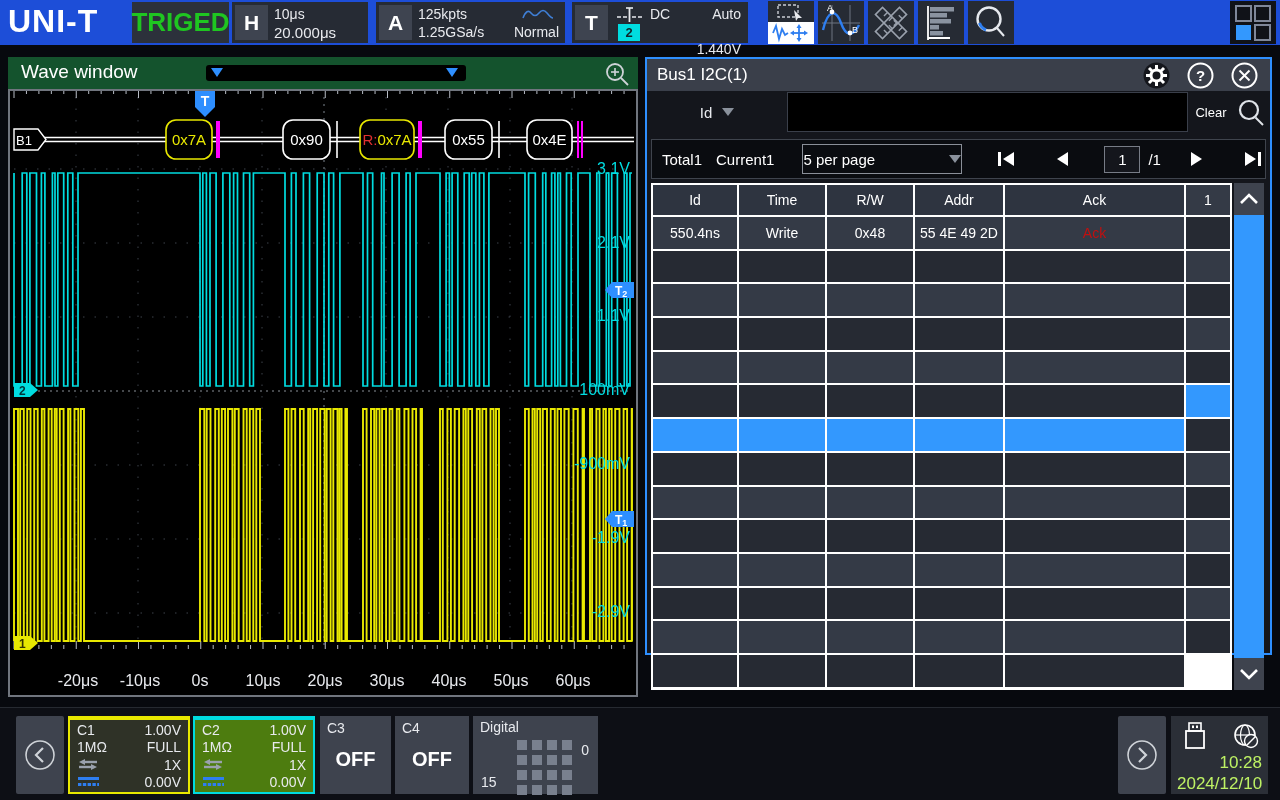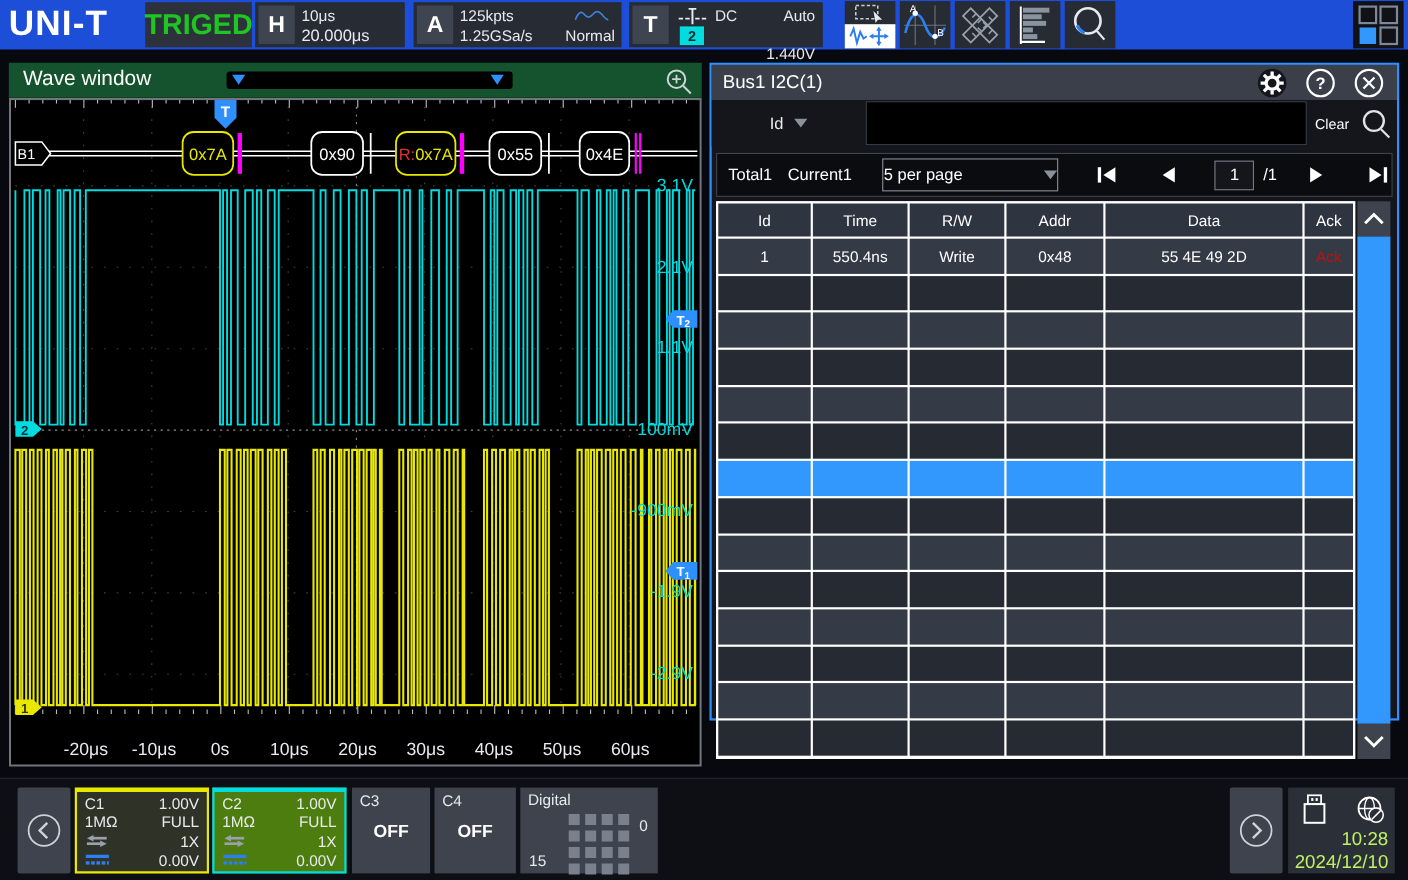--- a/index.html
+++ b/index.html
@@ -60,21 +60,21 @@
   .sbtn{height:32px;background:#3e434e;display:flex;align-items:center;justify-content:center;}
   .sthumb{flex:1;background:#3398fe;}
   
   .bottombar{position:absolute;left:0;top:707px;width:1280px;height:93px;background:#0d0f15;border-top:1px solid #262a31;}
   .navbtn{position:absolute;top:8px;width:48px;height:78px;background:#3e434e;border-radius:2px;
         display:flex;align-items:center;justify-content:center;}
   .chblock{position:absolute;top:8px;width:122px;height:78px;box-sizing:border-box;padding:2px 7px;
         display:flex;flex-direction:column;justify-content:space-between;font-size:14px;}
   .chrow{display:flex;justify-content:space-between;align-items:center;line-height:16px;}
   .offblock{position:absolute;top:8px;height:78px;background:#3e434e;font-size:14px;box-sizing:border-box;padding:4px 7px;}
-  .offtxt{font-size:16px;font-weight:700;color:#fff;text-align:center;margin-top:12px;}
+  .offtxt{font-size:20px;font-weight:700;color:#fff;text-align:center;margin-top:12px;}
   .digital{position:absolute;left:473px;top:8px;width:125px;height:78px;background:#3e434e;
         box-sizing:border-box;padding:3px 7px;font-size:14px;}
   .dgrid{position:absolute;left:44px;top:24px;display:grid;grid-template-columns:repeat(4,10px);
         grid-auto-rows:10px;gap:5px;}
   .sq{background:#79808e;}
   .statusblk{position:absolute;left:1171px;top:8px;width:97px;height:78px;background:#2b2f37;
         box-sizing:border-box;padding:2px 6px;text-align:right;}
   .clock{font-size:17px;color:#bef264;line-height:21px;}
 </style>
 </head>
@@ -453,21 +453,20 @@
           </svg>
       </span>
     </div>
 
     <div class="tablewrap">
       <div class="tbl" id="bustable">
           <div class="cell chead">Id</div>
           <div class="cell chead">Time</div>
           <div class="cell chead">R/W</div>
           <div class="cell chead">Addr</div>
-          <div class="cell chead">Data</div>
           <div class="cell chead">Ack</div>
           <div class="cell codd">1</div>
           <div class="cell codd">550.4ns</div>
           <div class="cell codd">Write</div>
           <div class="cell codd">0x48</div>
           <div class="cell codd">55 4E 49 2D</div>
           <div class="cell codd" style="color: rgb(192, 16, 16);">Ack</div>
           <div class="cell ceven"></div>
           <div class="cell ceven"></div>
           <div class="cell ceven"></div>

